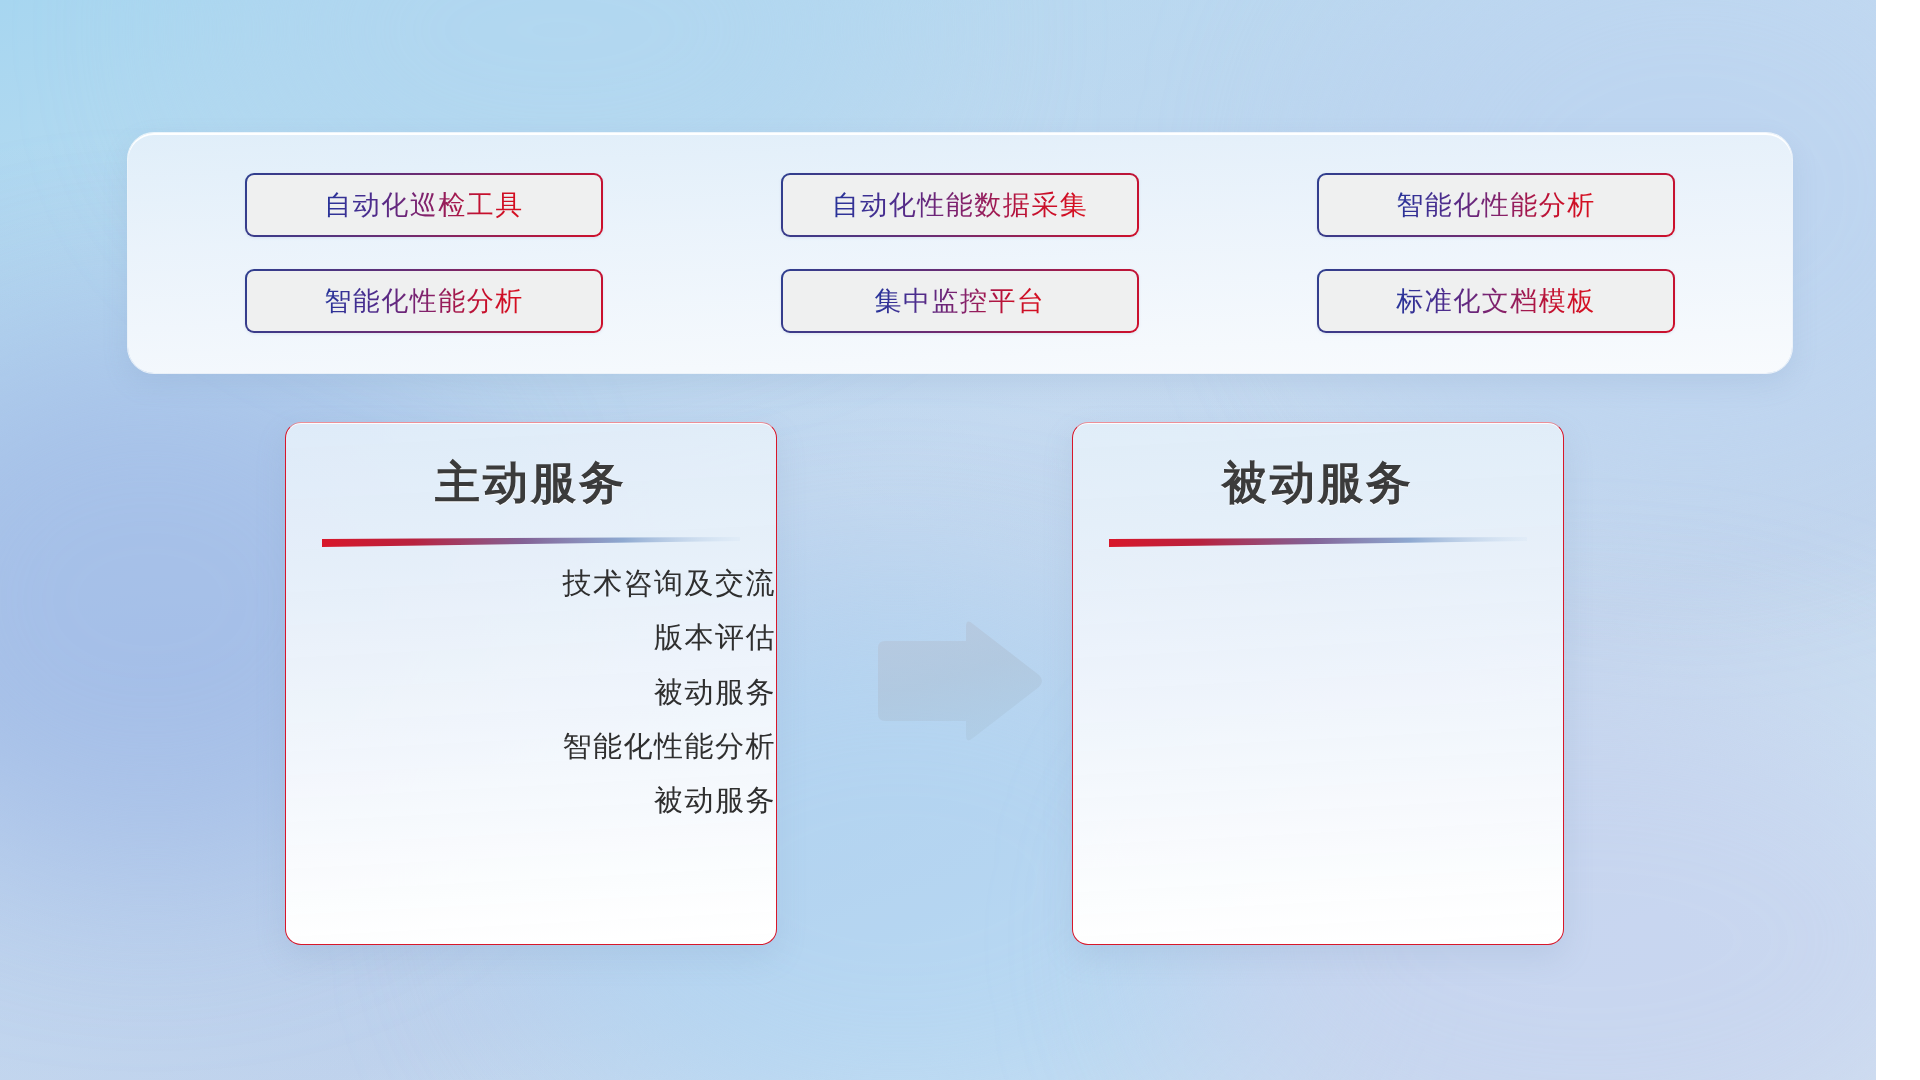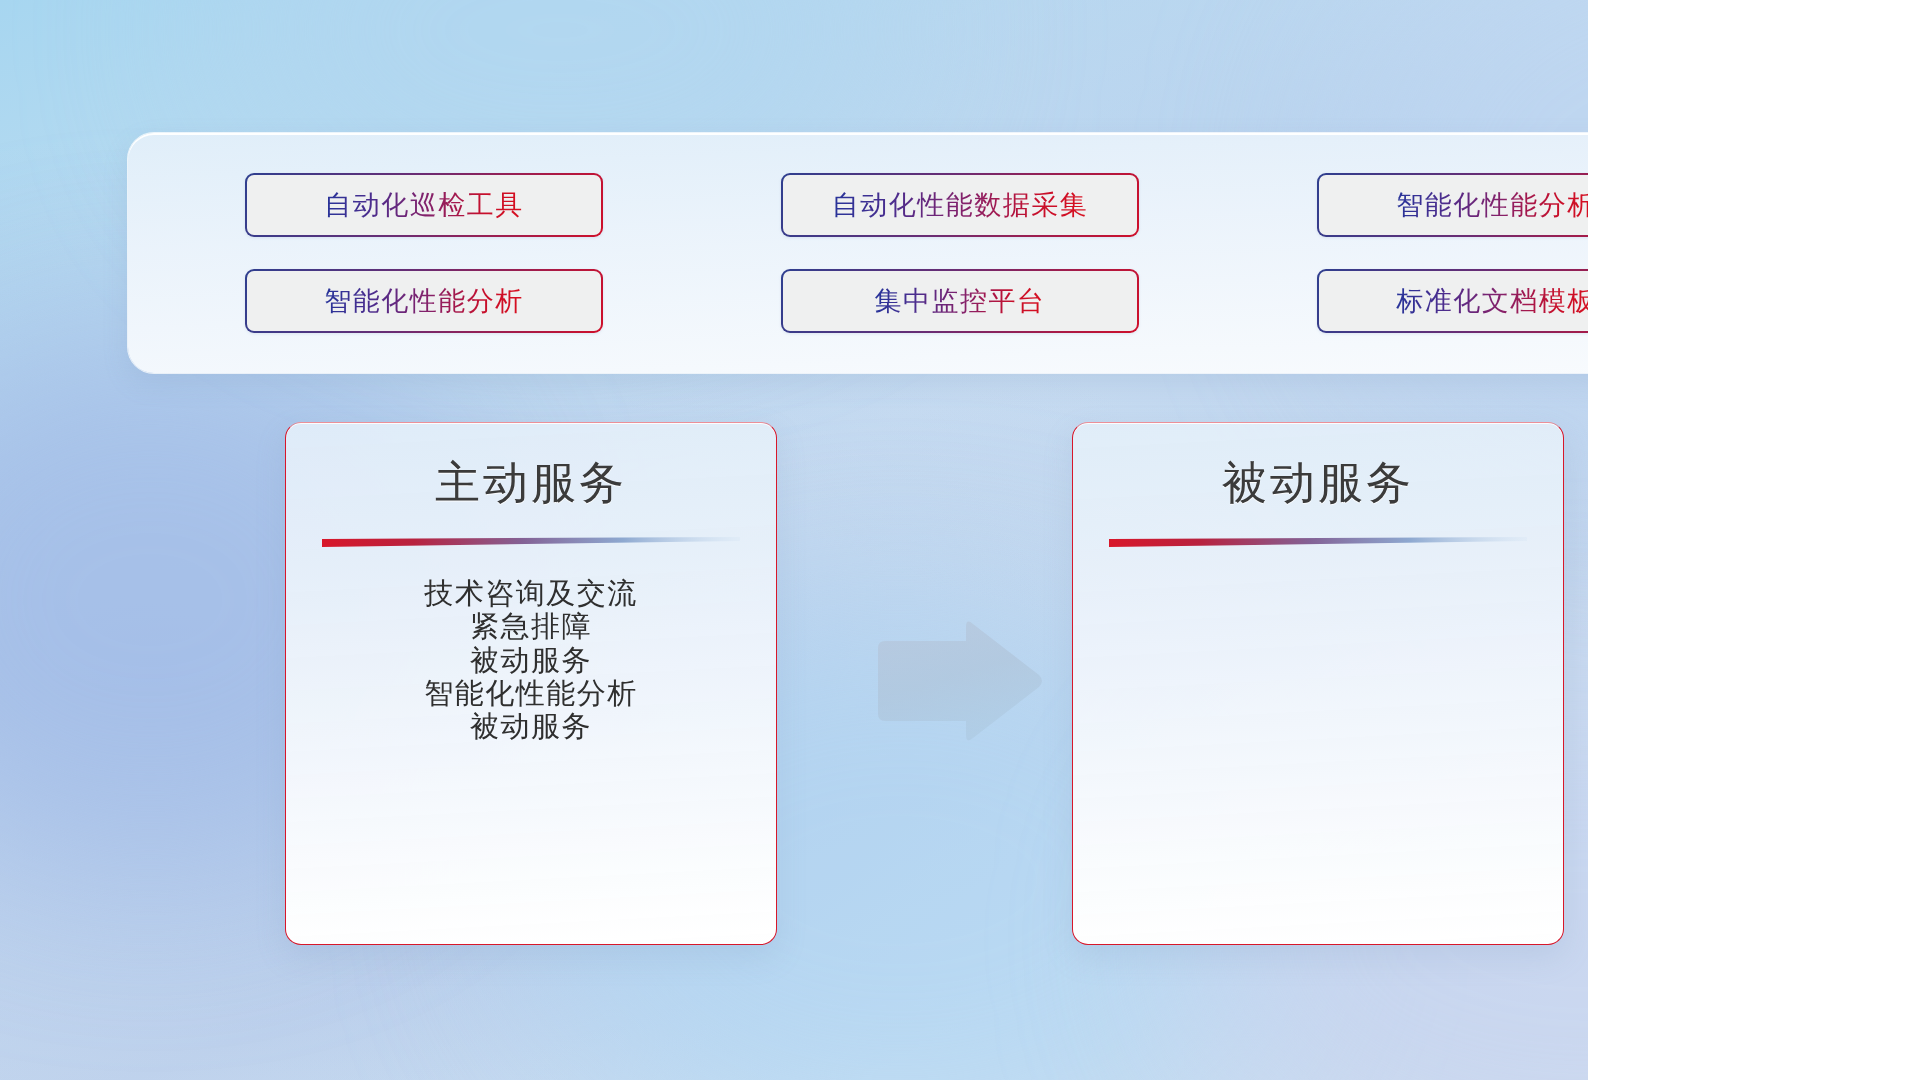--- a/index.html
+++ b/index.html
@@ -6,21 +6,21 @@
 
   html, body {
     width:1920px; height:1080px;
     overflow:hidden;
     font-family:"Liberation Sans","DejaVu Sans",sans-serif;
   }
 
   
   #stage {
     position:relative;
-    width:1588px; height:1080px;
+    width:1876px; height:1080px;
     background:
       radial-gradient(120% 85% at 10% 62%, rgba(150,178,226,0.55) 0%, rgba(150,178,226,0) 58%),
       radial-gradient(90% 70% at 86% 18%, rgba(171,199,235,0.55) 0%, rgba(171,199,235,0) 60%),
       radial-gradient(80% 70% at 62% 95%, rgba(196,216,240,0.60) 0%, rgba(196,216,240,0) 62%),
       linear-gradient(160deg, #a7d6f0 0%, #bcdcf1 22%, #cfe2f3 45%, #c5d7ee 68%, #cfe4f4 86%, #d4e4f2 100%);
     overflow:hidden;
   }
   
   .blob { position:absolute; border-radius:50%; filter:blur(90px); pointer-events:none; }
   .blob.b1 { left:-160px; top:330px;  width:620px; height:540px; background:rgba(160,186,230,0.65); }
@@ -104,34 +104,35 @@
        0 12px 30px rgba(120,150,190,0.18);
     overflow:hidden;
   }
   #card-active  { left:285px; }
   #card-passive { left:1072px; }
 
   .card-title {
     margin-top:30px;
     text-align:center;
     font-size:45px;
-    font-weight:400;
+    font-weight:700;
     letter-spacing:3px;
     color:#3b3b3b;
     text-shadow:0 1px 1px rgba(255,255,255,0.9);
   }
 
   .divider-wrap { margin-top:22px; padding:0 36px; height:14px; }
   .divider { width:100%; height:14px; display:block; }
 
   .card-list {
-    margin-top:28px;
+    margin-top:18px;
     display:flex;
     flex-direction:column;
-    align-items:center;
+    align-items:flex-end;
+    gap:21px;
   }
   .card-list-item {
     font-size:29px;
     color:#2f2f2f;
     letter-spacing:1.5px;
     line-height:1.15;
     white-space:nowrap;
   }
 
   
@@ -207,21 +208,21 @@
             <stop offset="72%" stop-color="#7e9cc9" stop-opacity="0.85"></stop>
             <stop offset="100%" stop-color="#c3d9ee" stop-opacity="0.15"></stop>
           </linearGradient>
         </defs>
         <path d="M0,4 L420,2 L420,6 L0,12 Z" fill="url(#divGradA)"></path>
       </svg>
     </div>
 
     <div class="card-list">
       <div class="card-list-item">技术咨询及交流</div>
-      <div class="card-list-item">紧急排障</div>
+      <div class="card-list-item">版本评估</div>
       <div class="card-list-item">被动服务</div>
       <div class="card-list-item">智能化性能分析</div>
       <div class="card-list-item">被动服务</div>
     </div>
   </div>
 
   <svg id="flow-arrow" viewBox="0 0 176 126">
     <defs>
       <linearGradient id="arrowGrad" x1="0" y1="0" x2="0.4" y2="1">
         <stop offset="0%" stop-color="#b7c4d8" stop-opacity="0.62"></stop>

